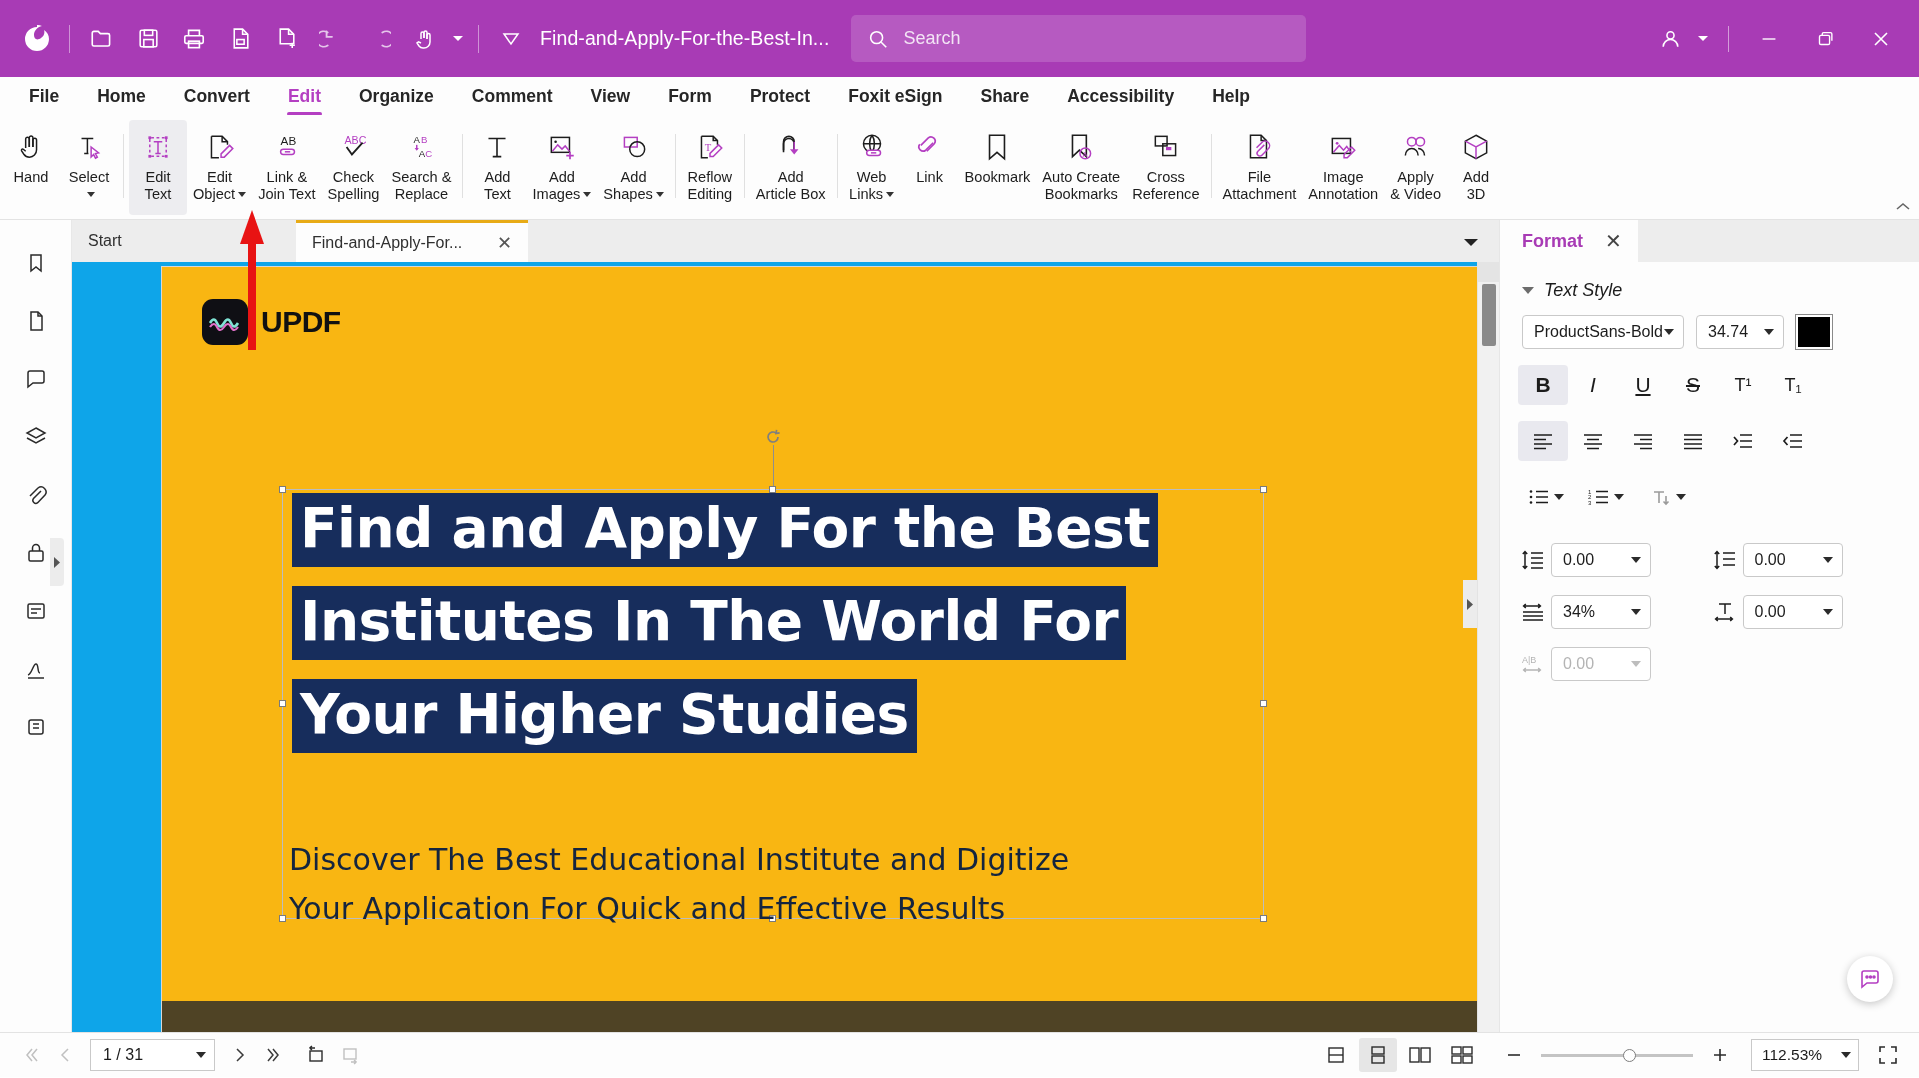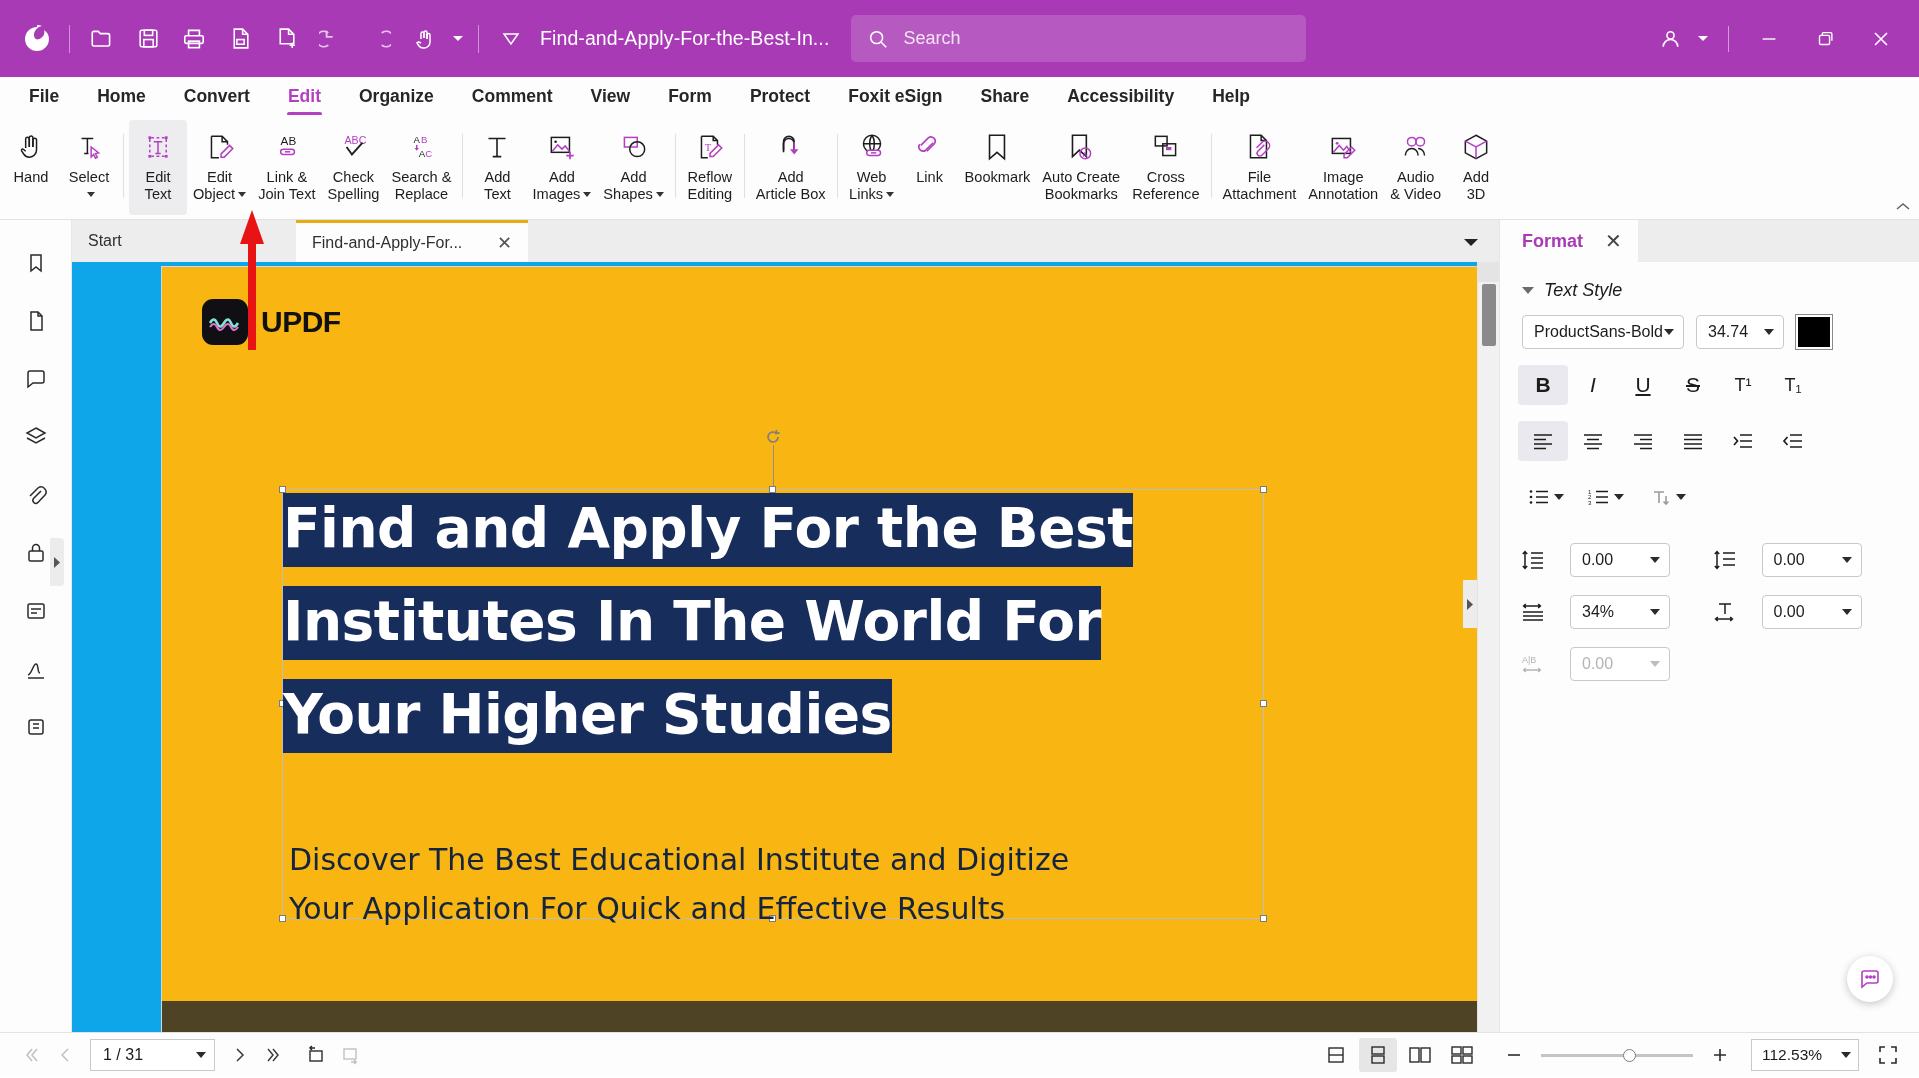--- a/index.html
+++ b/index.html
@@ -131,21 +131,21 @@
   #rot-handle{
     position:absolute; left:calc(50% - 9px); top:-62px; width:18px;height:18px;
   }
   #rot-line{ position:absolute; left:50%; top:-45px; width:1px; height:45px; background:#8e8e8e; }
 
   #headline{
     position:absolute; left:0px; top:-8px; width:1000px;
     font-size:55px; line-height:93px; font-weight:bold; color:#ffffff;
     font-family:"DejaVu Sans", sans-serif; letter-spacing:-.5px;
   }
-  #headline span{ background:#172d5c; padding:3px 0 7px; box-decoration-break:clone;
+  #headline span{ background:#172d5c; padding:3px 8px 7px; box-decoration-break:clone;margin-left:9px;
                   -webkit-box-decoration-break:clone; }
   #subhead{
     position:absolute; left:6px; top:345px; width:950px; font-size:30px; line-height:49px;
     color:#15253f; font-family:"DejaVu Sans", sans-serif;
   }
   #page-bottom-strip{
     position:absolute; left:0; bottom:0; width:100%; height:36px; background:#2a2a2a; opacity:.82;
   }
 
   
@@ -184,21 +184,21 @@
   #font-family-select{ width:162px; }
   #font-size-select{ width:88px; }
   #color-swatch{ width:36px;height:34px;background:#000; border:2px solid #fff; outline:1px solid #8a8a8a;}
   .btnrow{ display:flex; padding:0 18px; margin-top:16px; gap:0; }
   .fbtn{
     width:50px; height:40px; display:flex; align-items:center; justify-content:center;
     border-radius:4px; cursor:default; font-size:21px; color:#1c1c1c;
   }
   .fbtn.on{ background:#e9e9ef; }
   .spacer-row{ display:flex; padding:0 18px; margin-top:18px; align-items:center; }
-  .sp-item{ display:flex; align-items:center; gap:22px; width:50%; }
+  .sp-item{ display:flex; align-items:center; gap:3px; width:50%; }
   .sp-ic{ width:30px; height:30px; display:flex; align-items:center; justify-content:center; }
   .sp-sel{ width:100px; }
 
   
   #status{
     height:45px; background:#fdfdfd; border-top:1px solid #e3e3e3; display:flex;
     align-items:center; padding:0 14px; gap:0;
   }
   .st-btn{ width:34px;height:34px; display:flex;align-items:center;justify-content:center;
            color:#555; font-size:19px; cursor:default; border-radius:3px; }
@@ -575,21 +575,21 @@
     </div>
     <div class="rb">
       <div class="ic">
         <svg width="32" height="32" viewBox="0 0 30 30" fill="none" stroke-width="1.4">
           <circle cx="11" cy="10" r="4" stroke="#b43fc2"></circle>
           <circle cx="19" cy="10" r="4" stroke="#b43fc2"></circle>
           <path d="M5 23c0-4 2.7-6.5 6-6.5s6 2.5 6 6.5" stroke="#1d1d1d"></path>
           <path d="M17 16.5c3.3 0 6 2.5 6 6.5" stroke="#1d1d1d"></path>
         </svg>
       </div>
-      <div class="lb">Audio</div>
+      <div class="lb">Apply</div>
       <div class="lb2">&amp; Video</div>
     </div>
     <div class="rb">
       <div class="ic">
         <svg width="32" height="32" viewBox="0 0 30 30" fill="none" stroke-width="1.4">
           <path d="M15 4l10 5.5v11L15 26 5 20.5v-11z" stroke="#1d1d1d"></path>
           <path d="M5 9.5l10 5.5 10-5.5M15 15v11" stroke="#b43fc2"></path>
         </svg>
       </div>
       <div class="lb">Add</div>

